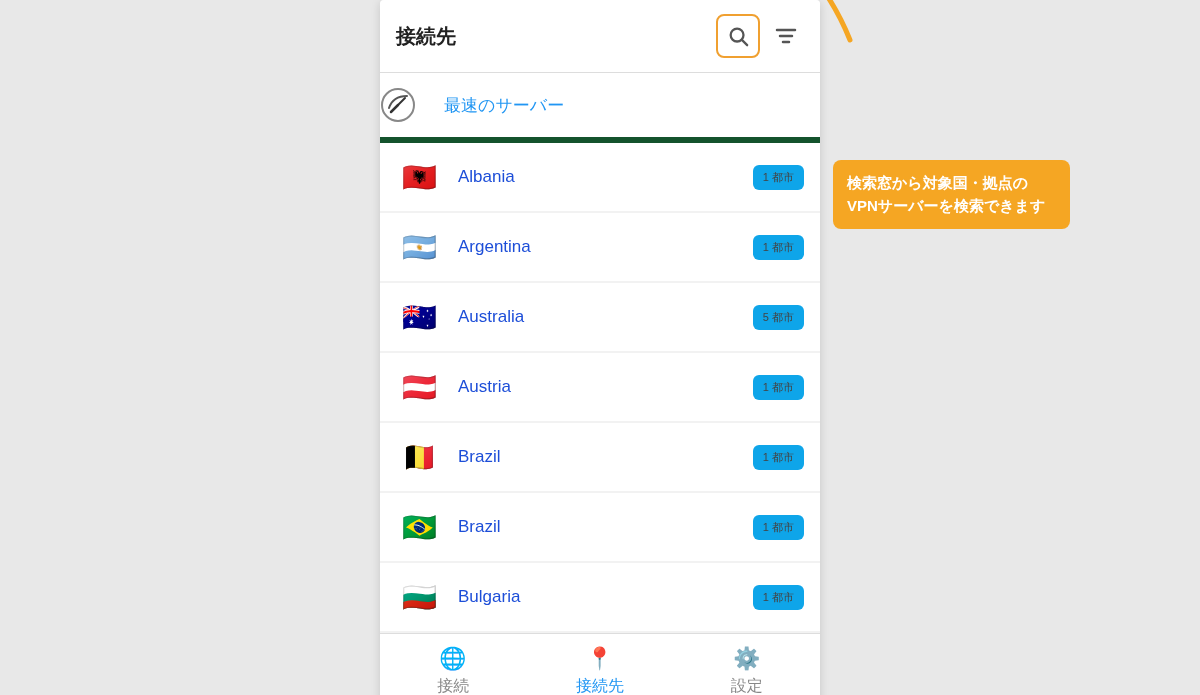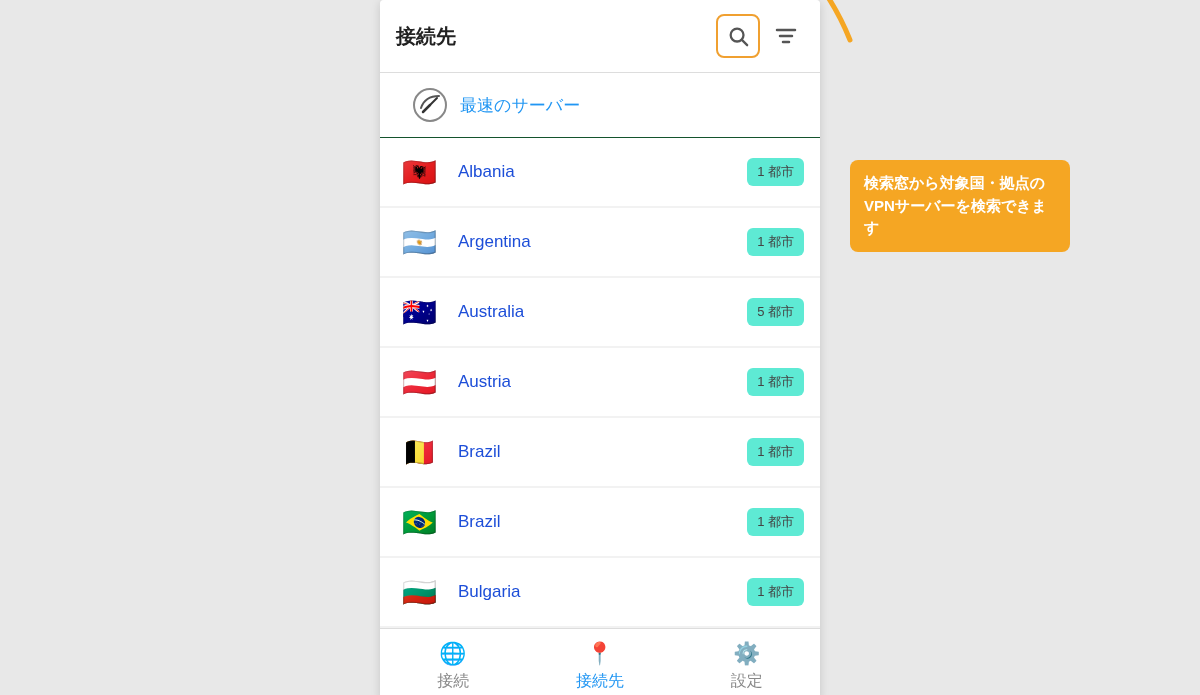--- a/index.html
+++ b/index.html
@@ -64,23 +64,23 @@
       align-items: center;
       justify-content: center;
       cursor: pointer;
     }
 
     
     .fastest-row {
       background: #ffffff;
       display: flex;
       align-items: center;
-      padding: 14px 32px;
-      gap: 12px;
-      border-bottom: 1px solid #14532d;
+      padding: 14px 0;
+      gap: 28px;
+      border-bottom: 6px solid #14532d;
     }
     .fastest-icon {
       width: 36px;
       height: 36px;
       display: flex;
       align-items: center;
       justify-content: center;
     }
     .fastest-label {
       color: #2196F3;
@@ -112,24 +112,24 @@
       justify-content: center;
       font-size: 28px;
     }
     .country-name {
       flex: 1;
       font-size: 17px;
       color: #1d4ed8;
       font-weight: 400;
     }
     .city-badge {
-      background: #5eead4;
+      background: #0ea5e9;
       border-radius: 6px;
       padding: 5px 10px;
-      font-size: 13px;
+      font-size: 11px;
       color: #444;
       white-space: nowrap;
     }
 
     
     .bottom-nav {
       background: #ffffff;
       display: flex;
       border-top: 1px solid #ddd;
       padding: 8px 0 4px;
@@ -156,21 +156,21 @@
     }
     .nav-icon.active {
       color: #2196F3;
     }
 
     
     .callout {
       position: absolute;
       top: 120px;
       right: -10px;
-      width: 220px;
+      width: 237px;
       background: #f5a623;
       border-radius: 8px;
       padding: 12px 14px;
     }
     .callout-text {
       color: #ffffff;
       font-size: 15px;
       font-weight: 600;
       line-height: 1.5;
     }

